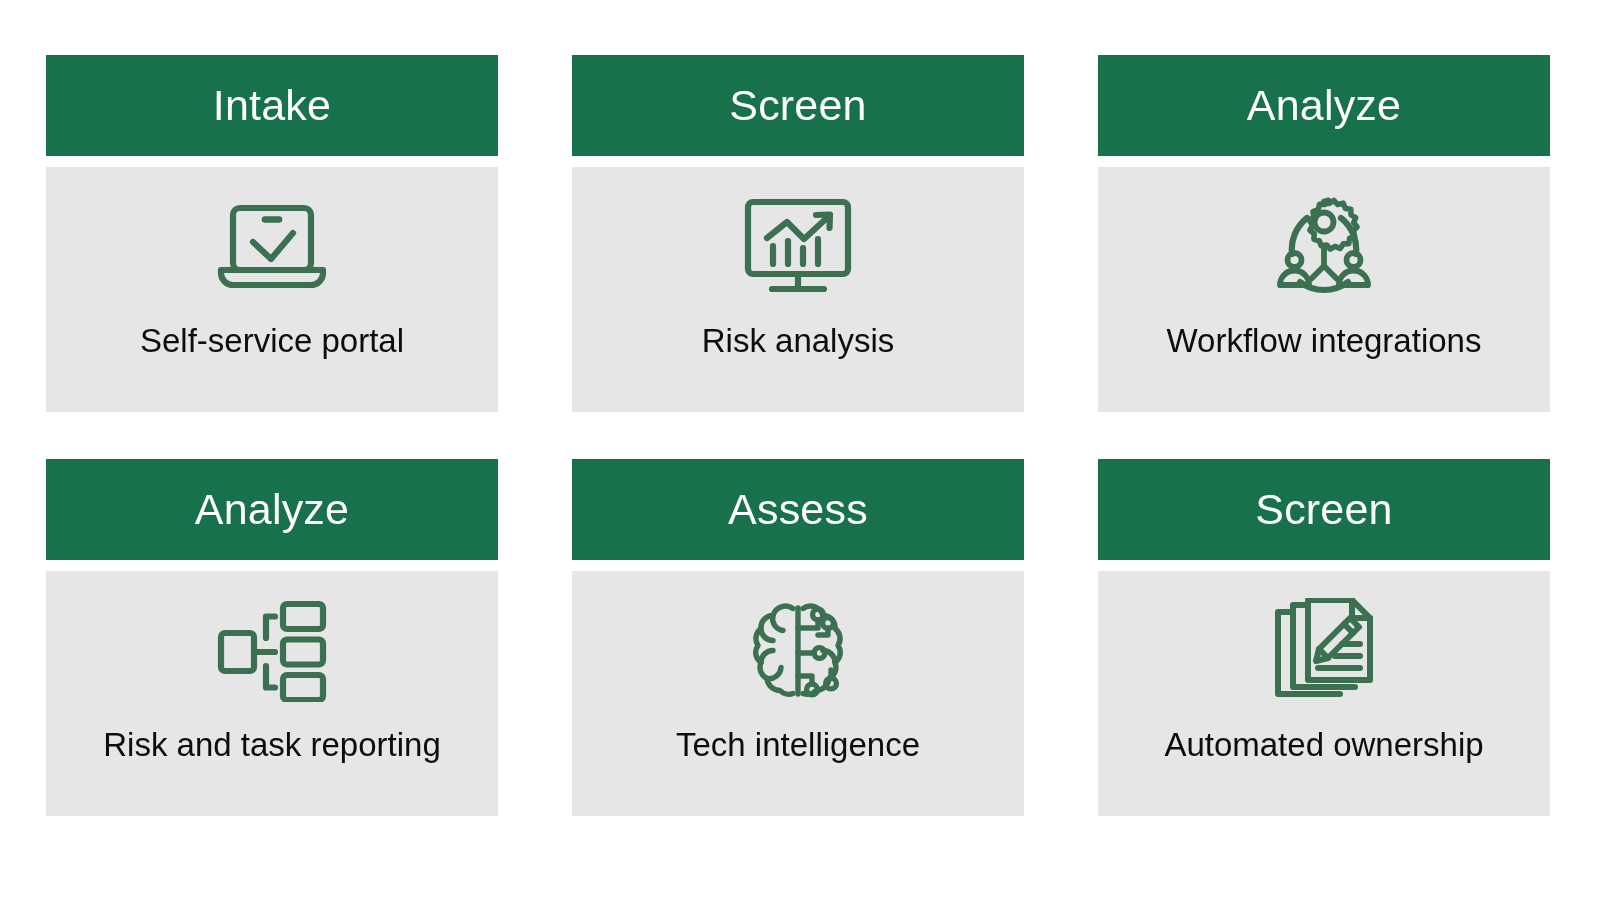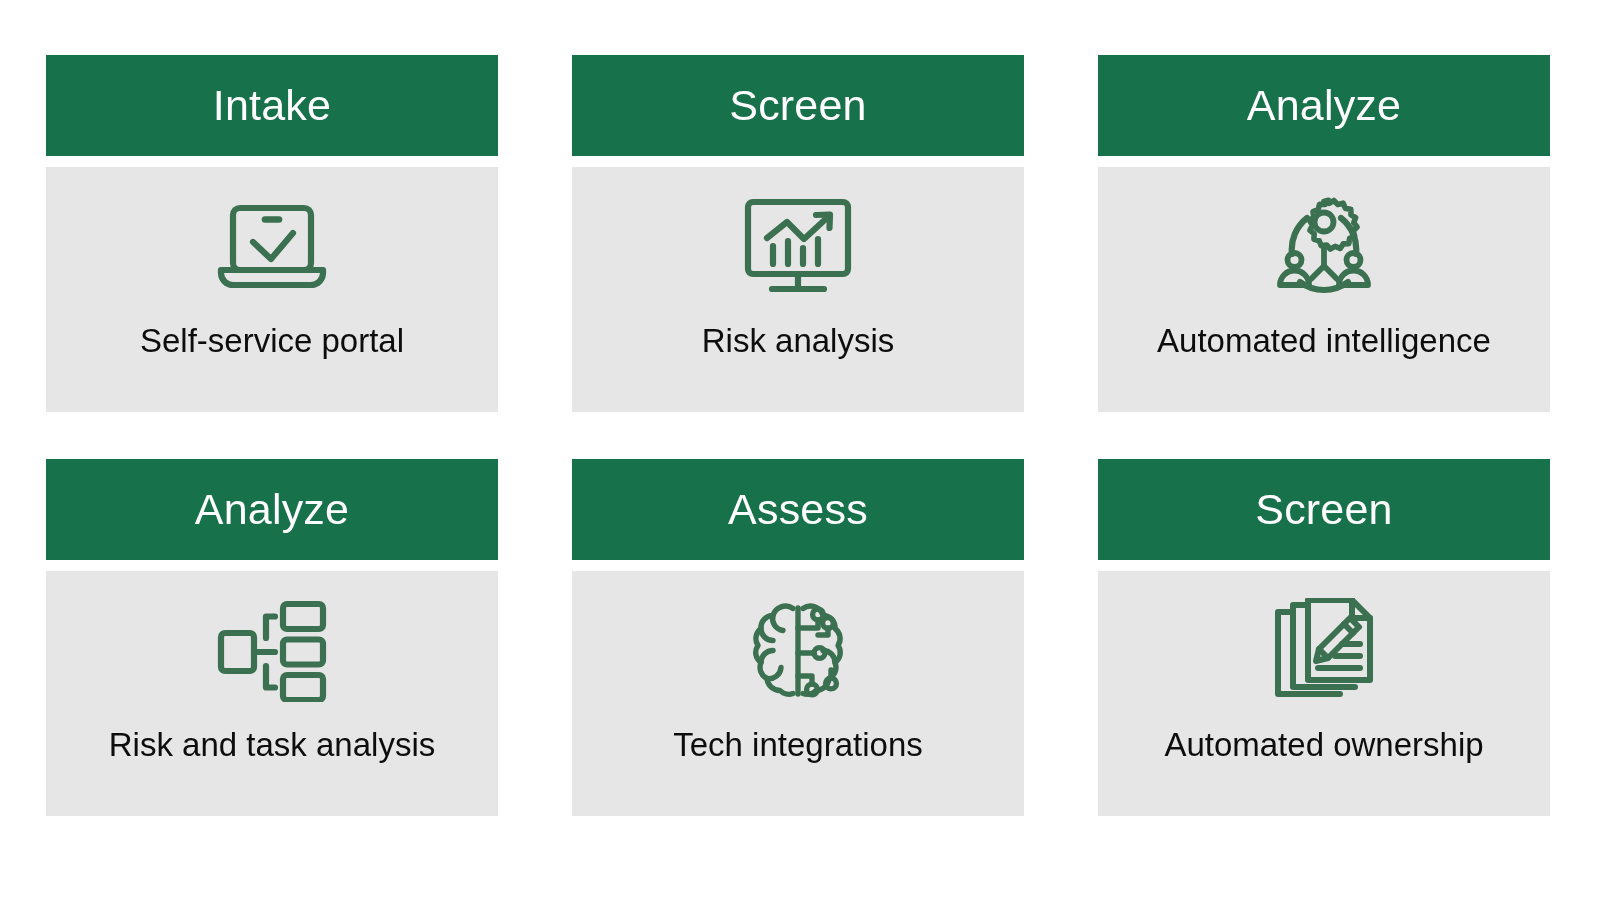--- a/index.html
+++ b/index.html
@@ -139,41 +139,41 @@
           <circle cx="56" cy="26" r="9.5" stroke-width="5.8"></circle>
           <circle cx="26.5" cy="64" r="7"></circle>
           <path d="M12 89 a14.5 14.5 0 0 1 29 0 Z" stroke-width="5.8"></path>
           <circle cx="85.5" cy="64" r="7"></circle>
           <path d="M71 89 a14.5 14.5 0 0 1 29 0 Z" stroke-width="5.8"></path>
           <line x1="56" y1="51" x2="56" y2="70"></line>
           <line x1="56" y1="70" x2="43" y2="83"></line>
           <line x1="56" y1="70" x2="69" y2="83"></line>
         </svg>
       </div>
-      <div class="card-caption">Automated intelligence</div>
+      <div class="card-caption">Workflow integrations</div>
     </div>
   </div>
 
   <div class="card">
     <div class="card-header">
       <span class="card-header-title">Analyze</span>
     </div>
     <div class="card-body">
       <div class="card-icon">
         <svg width="112" height="104" viewBox="0 0 112 104" fill="none" stroke="#3b7150" stroke-width="6.2" stroke-linecap="round" stroke-linejoin="round">
           <rect x="5" y="35" width="33" height="38" rx="4"></rect>
           <rect x="67" y="6" width="40" height="25" rx="4"></rect>
           <rect x="67" y="41.5" width="40" height="25" rx="4"></rect>
           <rect x="67" y="77" width="40" height="25" rx="4"></rect>
           <polyline points="59,18.5 50,18.5 50,40"></polyline>
           <line x1="41" y1="54" x2="59" y2="54"></line>
           <polyline points="59,89.5 50,89.5 50,68"></polyline>
         </svg>
       </div>
-      <div class="card-caption">Risk and task analysis</div>
+      <div class="card-caption">Risk and task reporting</div>
     </div>
   </div>
 
   <div class="card">
     <div class="card-header">
       <span class="card-header-title">Assess</span>
     </div>
     <div class="card-body">
       <div class="card-icon">
         <svg width="104" height="104" viewBox="0 0 104 104" fill="none" stroke="#3b7150" stroke-width="5.4" stroke-linecap="round" stroke-linejoin="round">
@@ -190,21 +190,21 @@
           <polyline points="72,37 82,37 82,30"></polyline>
           <circle cx="82" cy="25" r="5.4"></circle>
           <polyline points="52,55 68,55"></polyline>
           <circle cx="73.5" cy="55" r="5.4"></circle>
           <polyline points="52,78 66,78 66,86"></polyline>
           <circle cx="66" cy="91.5" r="5.4"></circle>
           <polyline points="85,72 85,80"></polyline>
           <circle cx="85" cy="85.5" r="5.4"></circle>
         </svg>
       </div>
-      <div class="card-caption">Tech integrations</div>
+      <div class="card-caption">Tech intelligence</div>
     </div>
   </div>
 
   <div class="card">
     <div class="card-header">
       <span class="card-header-title">Screen</span>
     </div>
     <div class="card-body">
       <div class="card-icon">
         <svg width="108" height="104" viewBox="0 0 108 104" fill="none" stroke="#3b7150" stroke-width="6.0" stroke-linecap="round" stroke-linejoin="round">

